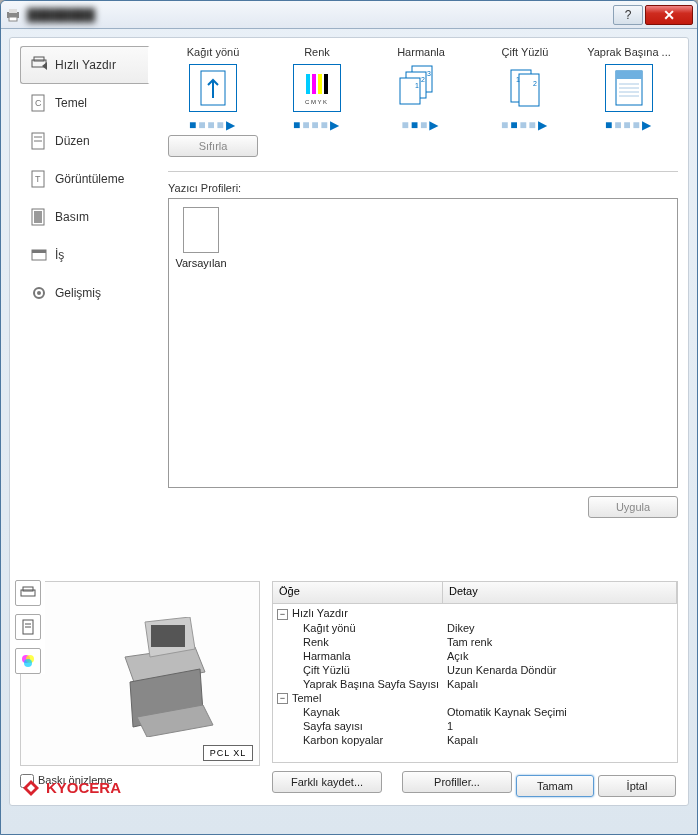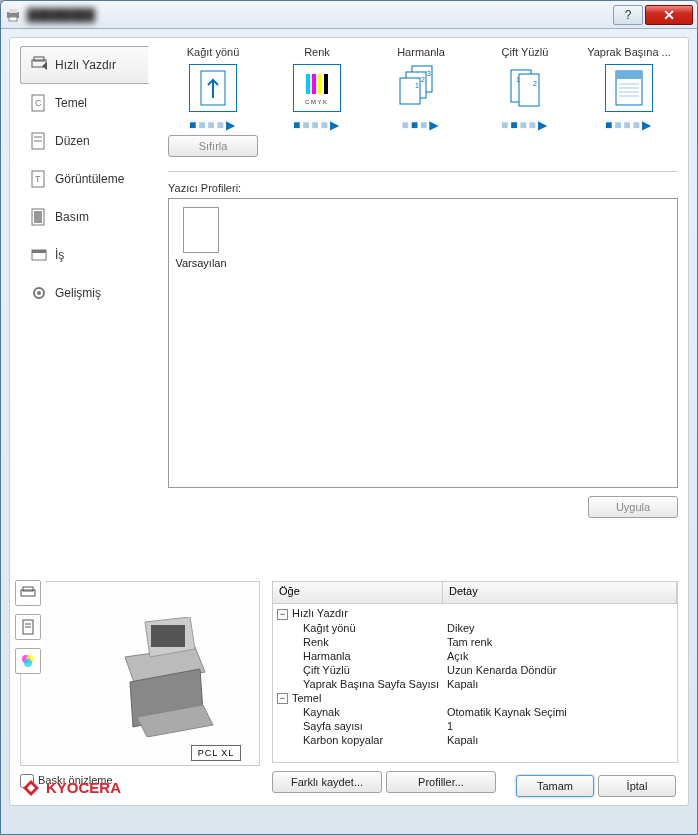--- a/index.html
+++ b/index.html
@@ -39,36 +39,36 @@
 .prof { width: 48px; display: flex; flex-direction: column; align-items: center; gap: 4px; }
 .prof .pthumb { width: 36px; height: 46px; border: 1px solid #999; background: #fff; }
 .prof .pname { font-size: 11px; color: #222; text-align: center; }
 .applyrow { display: flex; justify-content: flex-end; margin-top: 8px; }
 
 .bottom { display: flex; margin-top: 10px; gap: 12px; }
 .preview { width: 240px; border: 1px solid #ccc; height: 185px; position: relative; background: #fdfdfd; }
 .sideicons { position: absolute; left: -5px; top: -1px; width: 30px; display: flex; flex-direction: column; gap: 8px; background: #fff; }
 .sideicons .si { width: 26px; height: 26px; border: 1px solid #aaa; border-radius: 2px; display: flex; align-items: center; justify-content: center; font-size: 14px; cursor: pointer; }
 .printerimg { position: absolute; right: 24px; bottom: 28px; width: 140px; height: 120px; }
-.pclbadge { position: absolute; right: 18px; bottom: 4px; width: 50px; height: 16px; border: 1px solid #666; font-size: 9px; display: flex; align-items: center; justify-content: center; background: #fff; letter-spacing: 1px; }
+.pclbadge { position: absolute; right: 6px; bottom: 4px; width: 50px; height: 16px; border: 1px solid #666; font-size: 9px; display: flex; align-items: center; justify-content: center; background: #fff; letter-spacing: 1px; }
 
 .tablewrap { flex: 1; border: 1px solid #ccc; }
 .thead { display: flex; height: 22px; background: linear-gradient(#fafafa,#e9e9e9); border-bottom: 1px solid #ccc; font-size: 11px; }
 .thead .col { padding: 3px 6px; border-right: 1px solid #ccc; }
 .col1 { width: 170px; } .col2 { flex: 1; }
 .tbody { font-size: 11px; color: #222; padding: 2px 0; height: 158px; overflow: hidden; }
 .trow { display: flex; padding: 1px 4px; }
 .trow .c1 { width: 170px; white-space: nowrap; }
 .trow .c2 { flex: 1; white-space: nowrap; }
 .treeexp { display: inline-block; width: 11px; height: 11px; border: 1px solid #888; font-size: 9px; line-height: 9px; text-align: center; margin-right: 4px; vertical-align: middle; }
 .indent { display: inline-block; width: 26px; }
 
 .chkrow { margin-top: 8px; display: flex; align-items: flex-start; gap: 4px; font-size: 11px; color: #333; }
 .chkrow input { width: 14px; height: 14px; }
-.actbtns { display: flex; gap: 4px; }
+.actbtns { display: flex; gap: 20px; }
 .brand { position: absolute; left: 12px; bottom: 8px; display: flex; align-items: flex-start; gap: 6px; }
 .brand .logo { width: 18px; height: 18px; }
 .brand .name { font-family: Arial; font-weight: bold; font-size: 15px; color: #d9232d; letter-spacing: 0px; }
 .okcancel { position: absolute; right: 12px; bottom: 8px; display: flex; gap: 4px; }
 
 
 svg { display: block; }
 </style>
 </head>
 <body>

